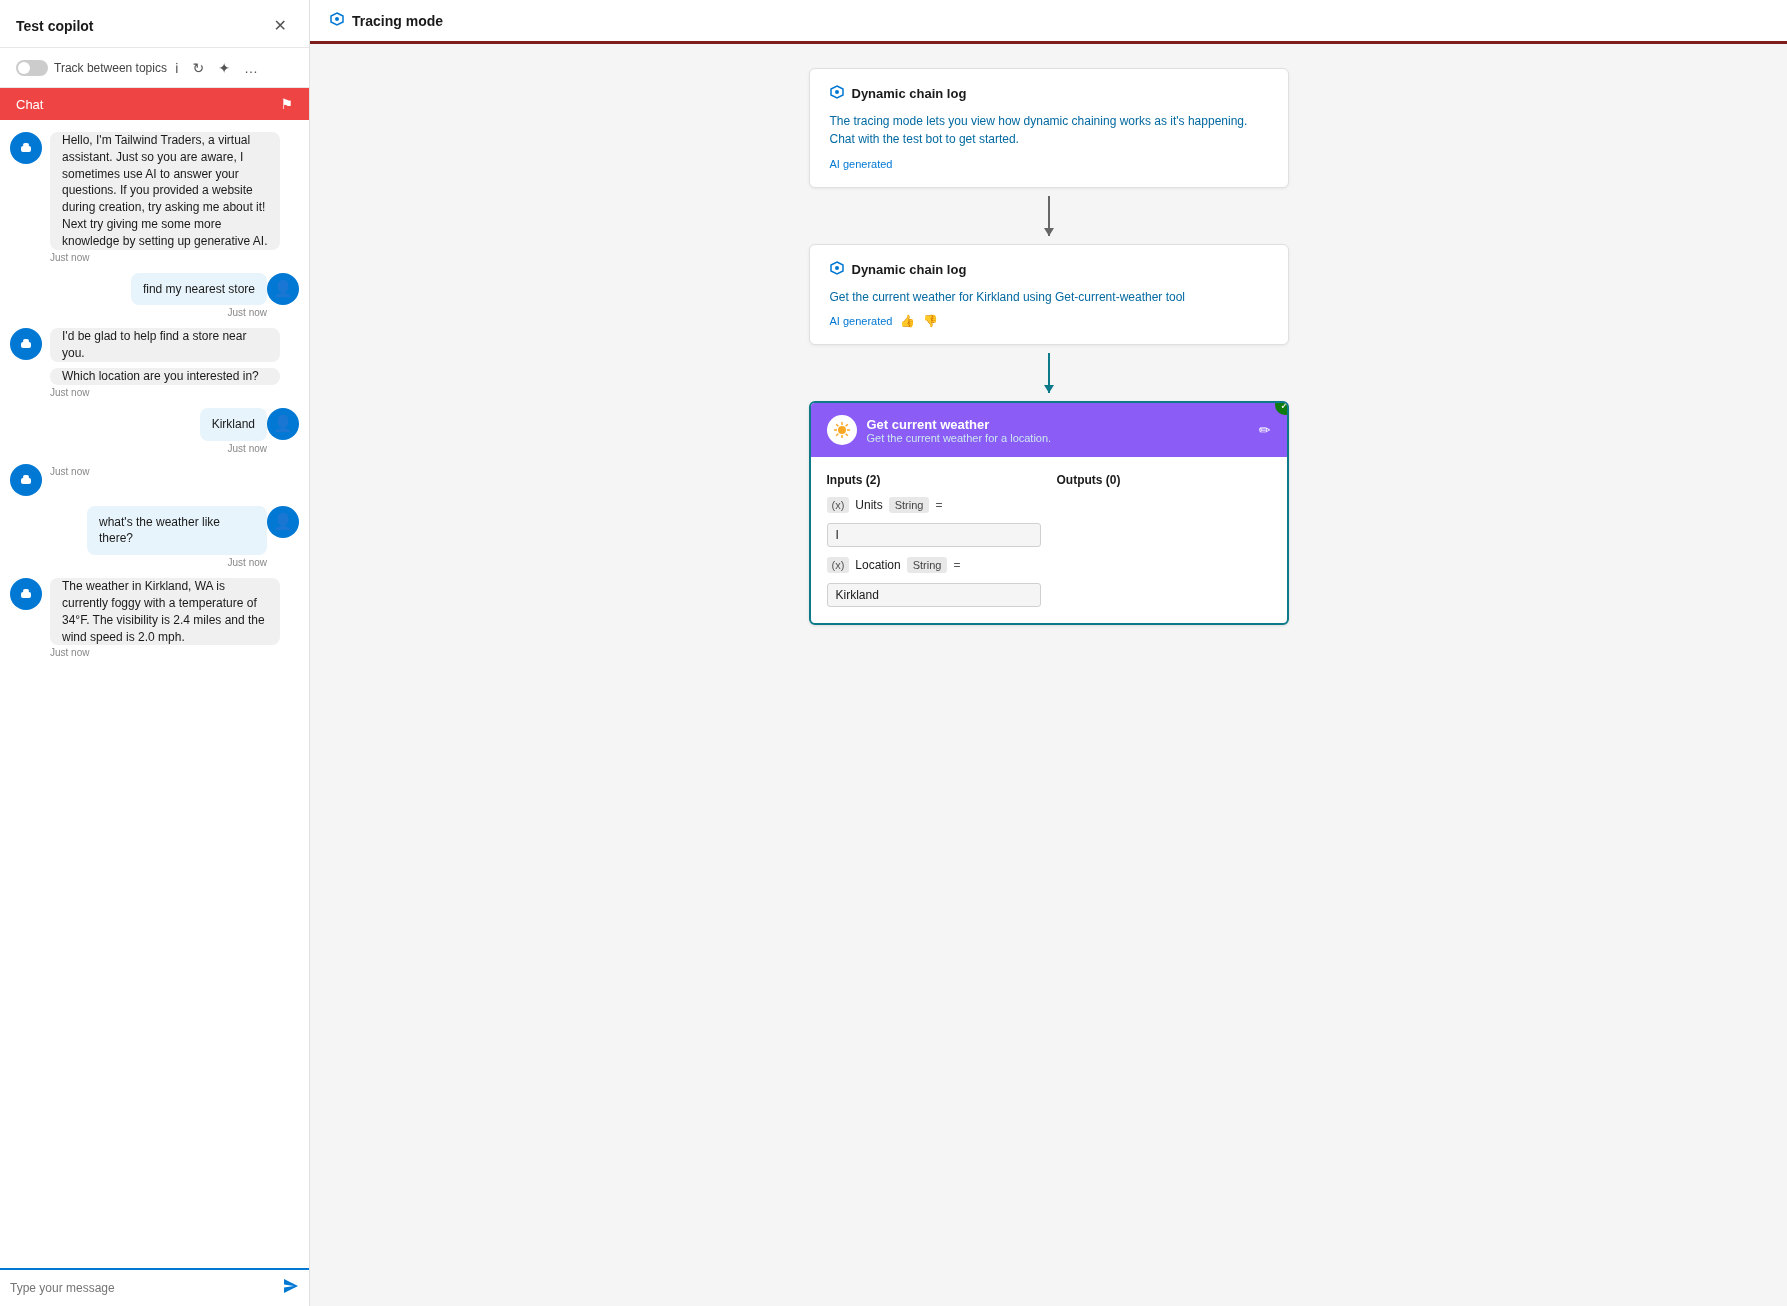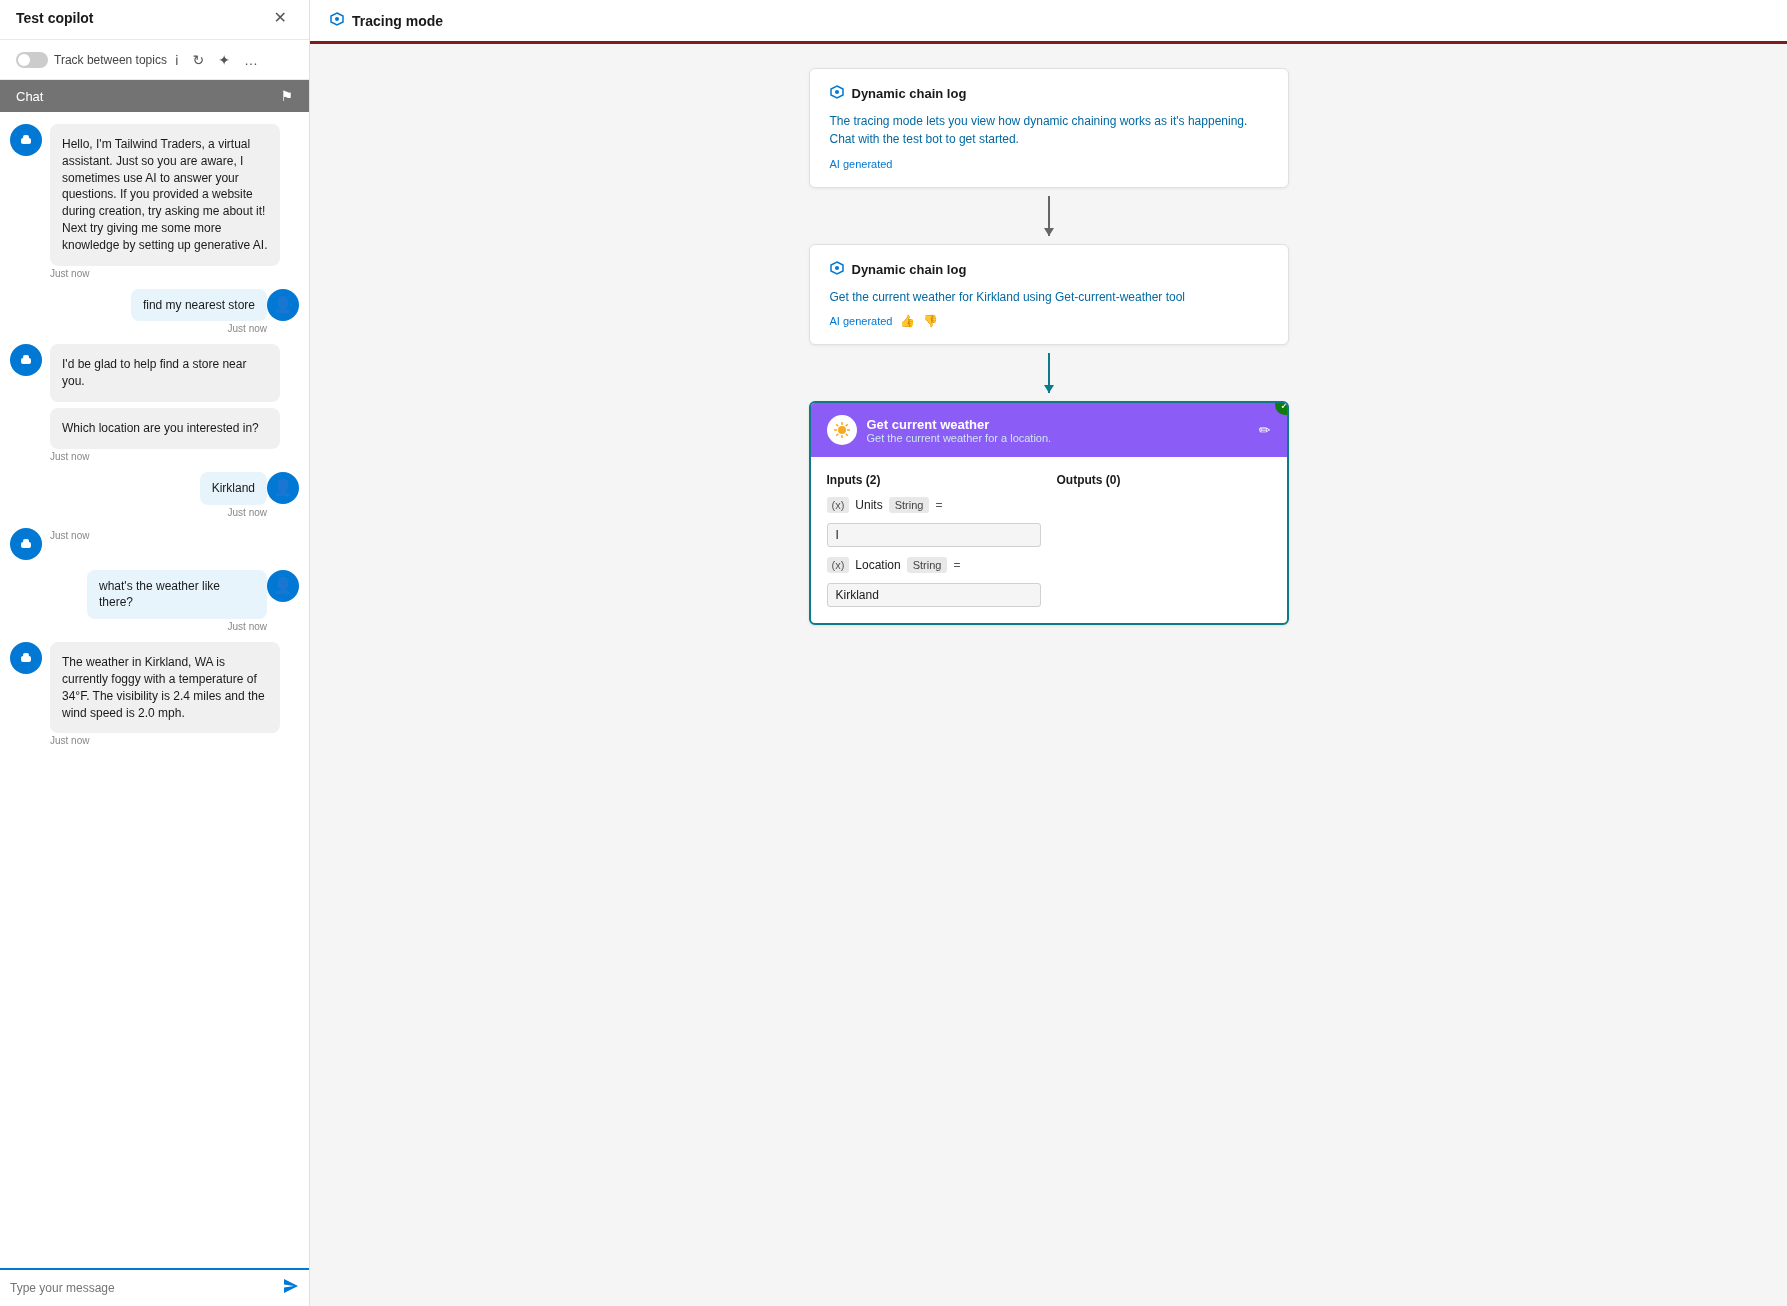--- a/index.html
+++ b/index.html
@@ -9,21 +9,21 @@
     .left-panel {
       width: 310px;
       min-width: 310px;
       background: #fff;
       border-right: 1px solid #e0e0e0;
       display: flex;
       flex-direction: column;
       height: 100%;
     }
     .panel-header {
-      padding: 6px 16px 10px 16px;
+      padding: 14px 16px 10px 16px;
       display: flex;
       align-items: center;
       justify-content: space-between;
       border-bottom: 1px solid #e8e8e8;
     }
     .panel-title {
       font-size: 14px;
       font-weight: 600;
       color: #1a1a1a;
     }
@@ -69,21 +69,21 @@
       color: #444;
       text-align: center;
     }
     .toolbar-icon {
       color: #555;
       font-size: 14px;
       cursor: pointer;
       padding: 2px;
     }
     .chat-tab-bar {
-      background: #737373;
+      background: #ef4444;
       color: #fff;
       padding: 8px 16px;
       display: flex;
       align-items: center;
       justify-content: space-between;
     }
     .chat-tab-label {
       font-size: 13px;
       font-weight: 500;
     }
@@ -112,21 +112,21 @@
       display: flex;
       align-items: center;
       justify-content: center;
       color: #fff;
       font-size: 14px;
       flex-shrink: 0;
     }
     .bot-bubble {
       background: #f0f0f0;
       border-radius: 8px;
-      padding: 12px 12px;
+      padding: 0 12px;
       max-width: 230px;
       font-size: 12px;
       color: #1a1a1a;
       line-height: 1.4;
     }
     .user-message-row {
       display: flex;
       align-items: flex-start;
       justify-content: flex-end;
       gap: 0;

